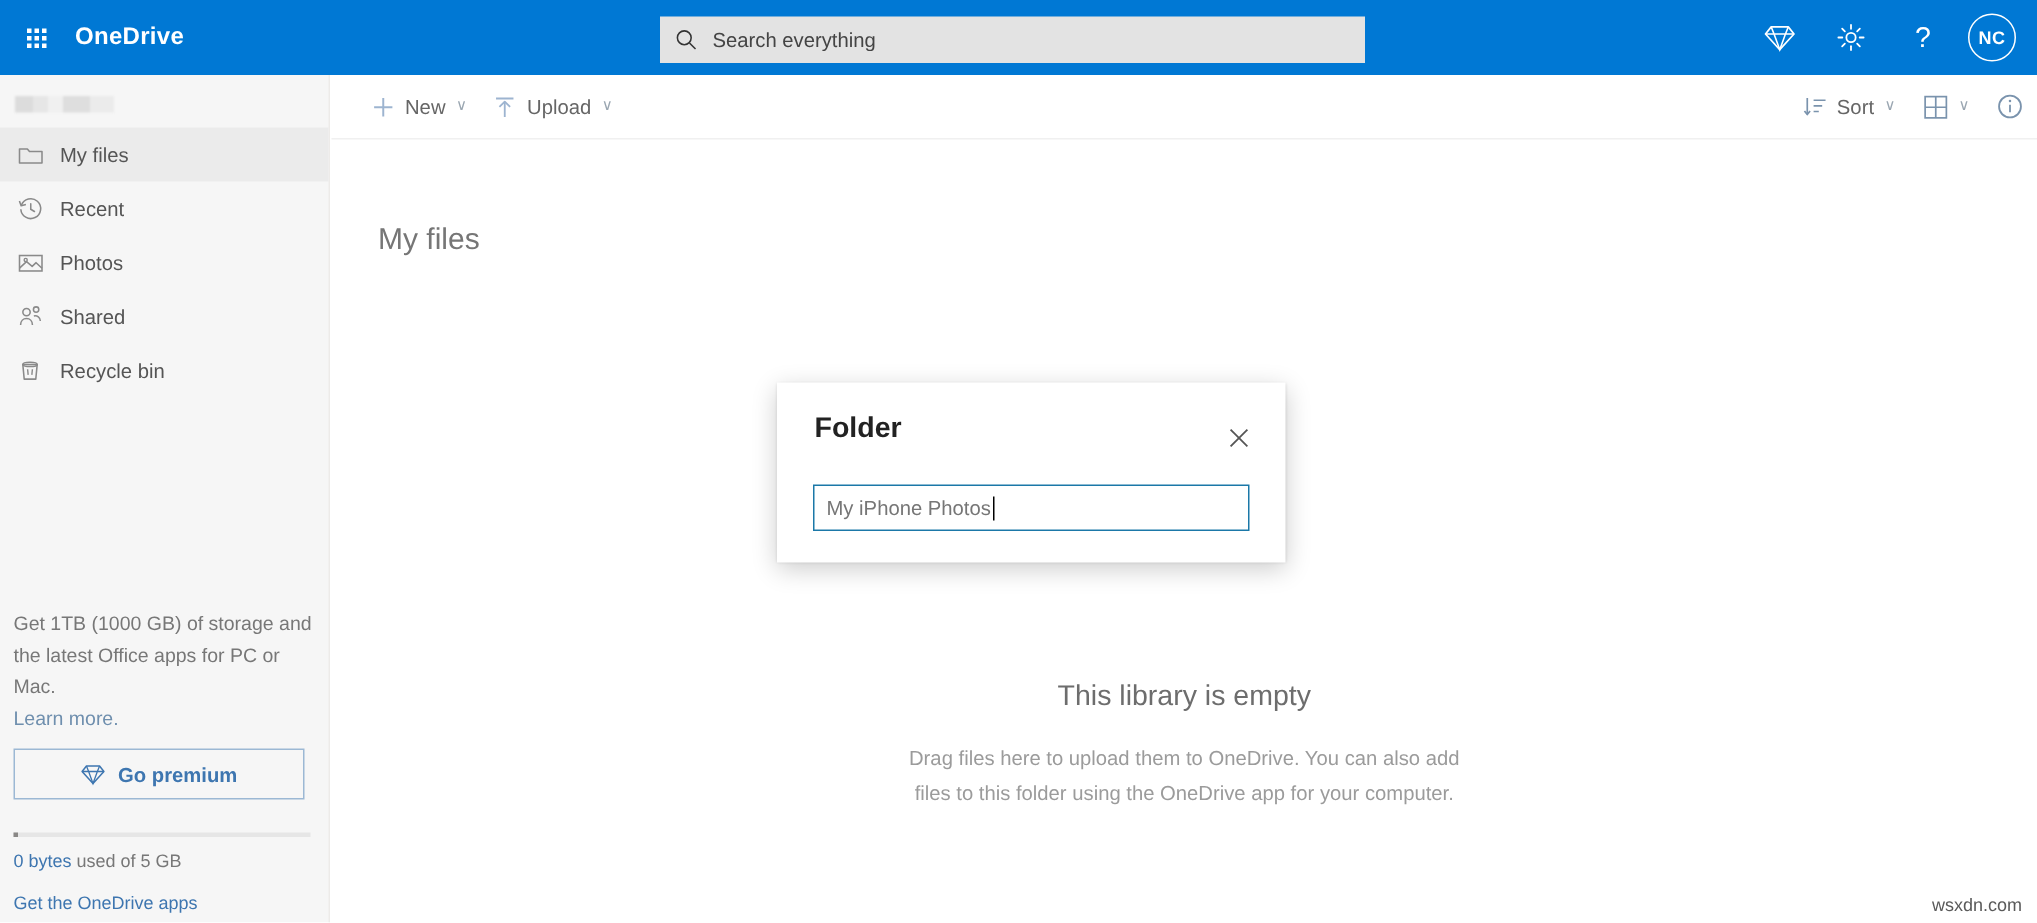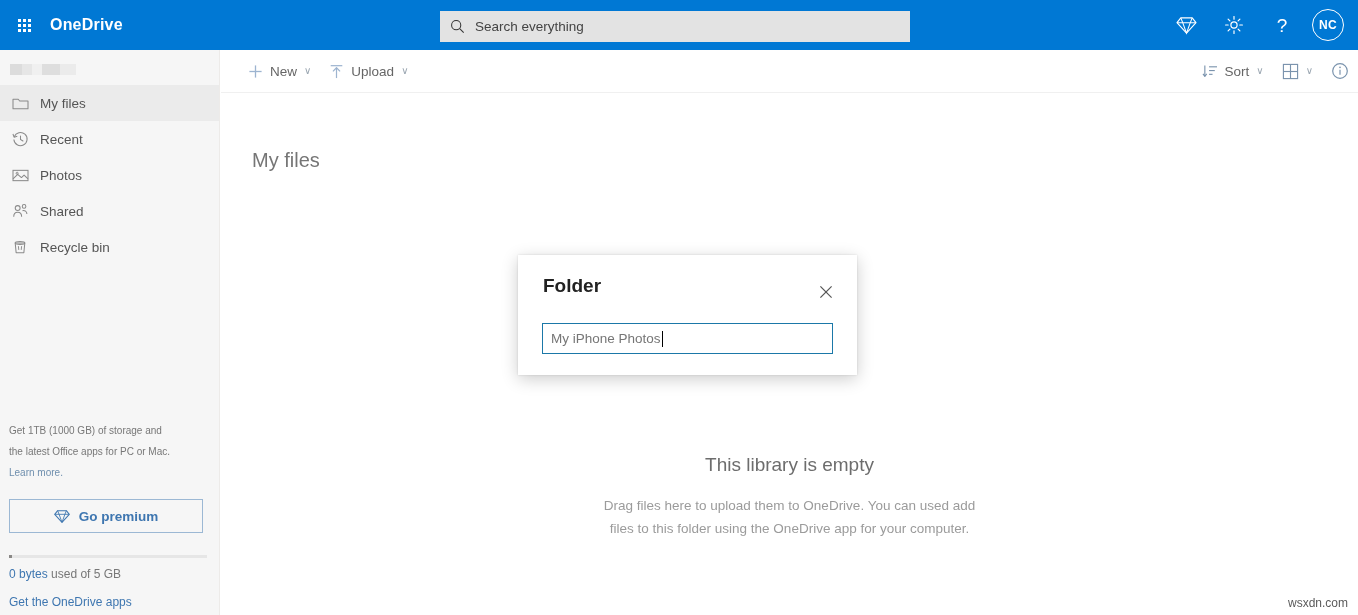--- a/index.html
+++ b/index.html
@@ -90,22 +90,22 @@
     color: #555; font-size: 13.5px;
   }
   .nav-item .ico { width: 28px; display: flex; align-items: center; }
   .nav-item.active { background: #ebebeb; }
 
   .promo {
     position: absolute; left: 0; bottom: 0; width: 220px;
     padding: 0 9px 6px 9px;
   }
   .promo-text {
-    color: #777; font-size: 10px; line-height: 21px;
-    margin-bottom: 16px;
+    color: #777; font-size: 13px; line-height: 21px;
+    margin-bottom: 10px;
   }
   .promo-link { color: #6f8fae; }
   .gopremium {
     width: 194px; height: 34px;
     border: 1px solid #9cb8d4;
     background: transparent;
     color: #3e76b0; font-size: 13.5px; font-weight: bold;
     display: flex; align-items: center; justify-content: center;
     gap: 9px; cursor: pointer;
     font-family: "Liberation Sans", sans-serif;
@@ -401,21 +401,21 @@
       </div>
     </div>
   </div>
 
   <div class="content">
     <h1 class="page-title">My files</h1>
 
     <div class="empty">
       <div class="empty-h">This library is empty</div>
       <div class="empty-p">
-        <span>Drag files here to upload them to OneDrive. You can used add</span><br>
+        <span>Drag files here to upload them to OneDrive. You can also add</span><br>
         <span>files to this folder using the OneDrive app for your computer.</span>
       </div>
     </div>
   </div>
 
   <div class="dialog">
     <div class="dlg-head">
       <div class="dlg-title">Folder</div>
       <div class="dlg-close">
         <svg width="14" height="14" viewBox="0 0 14 14">

